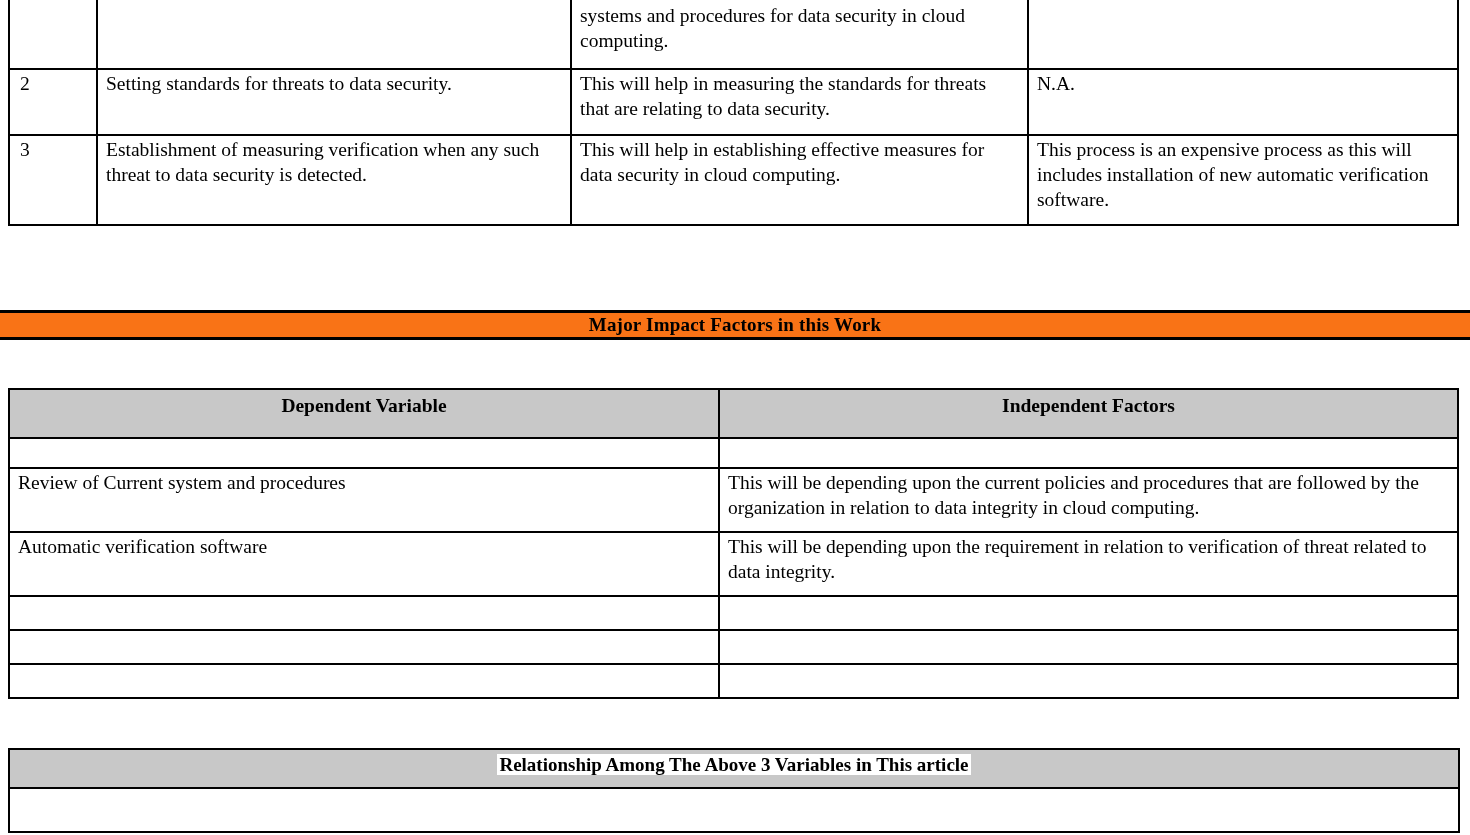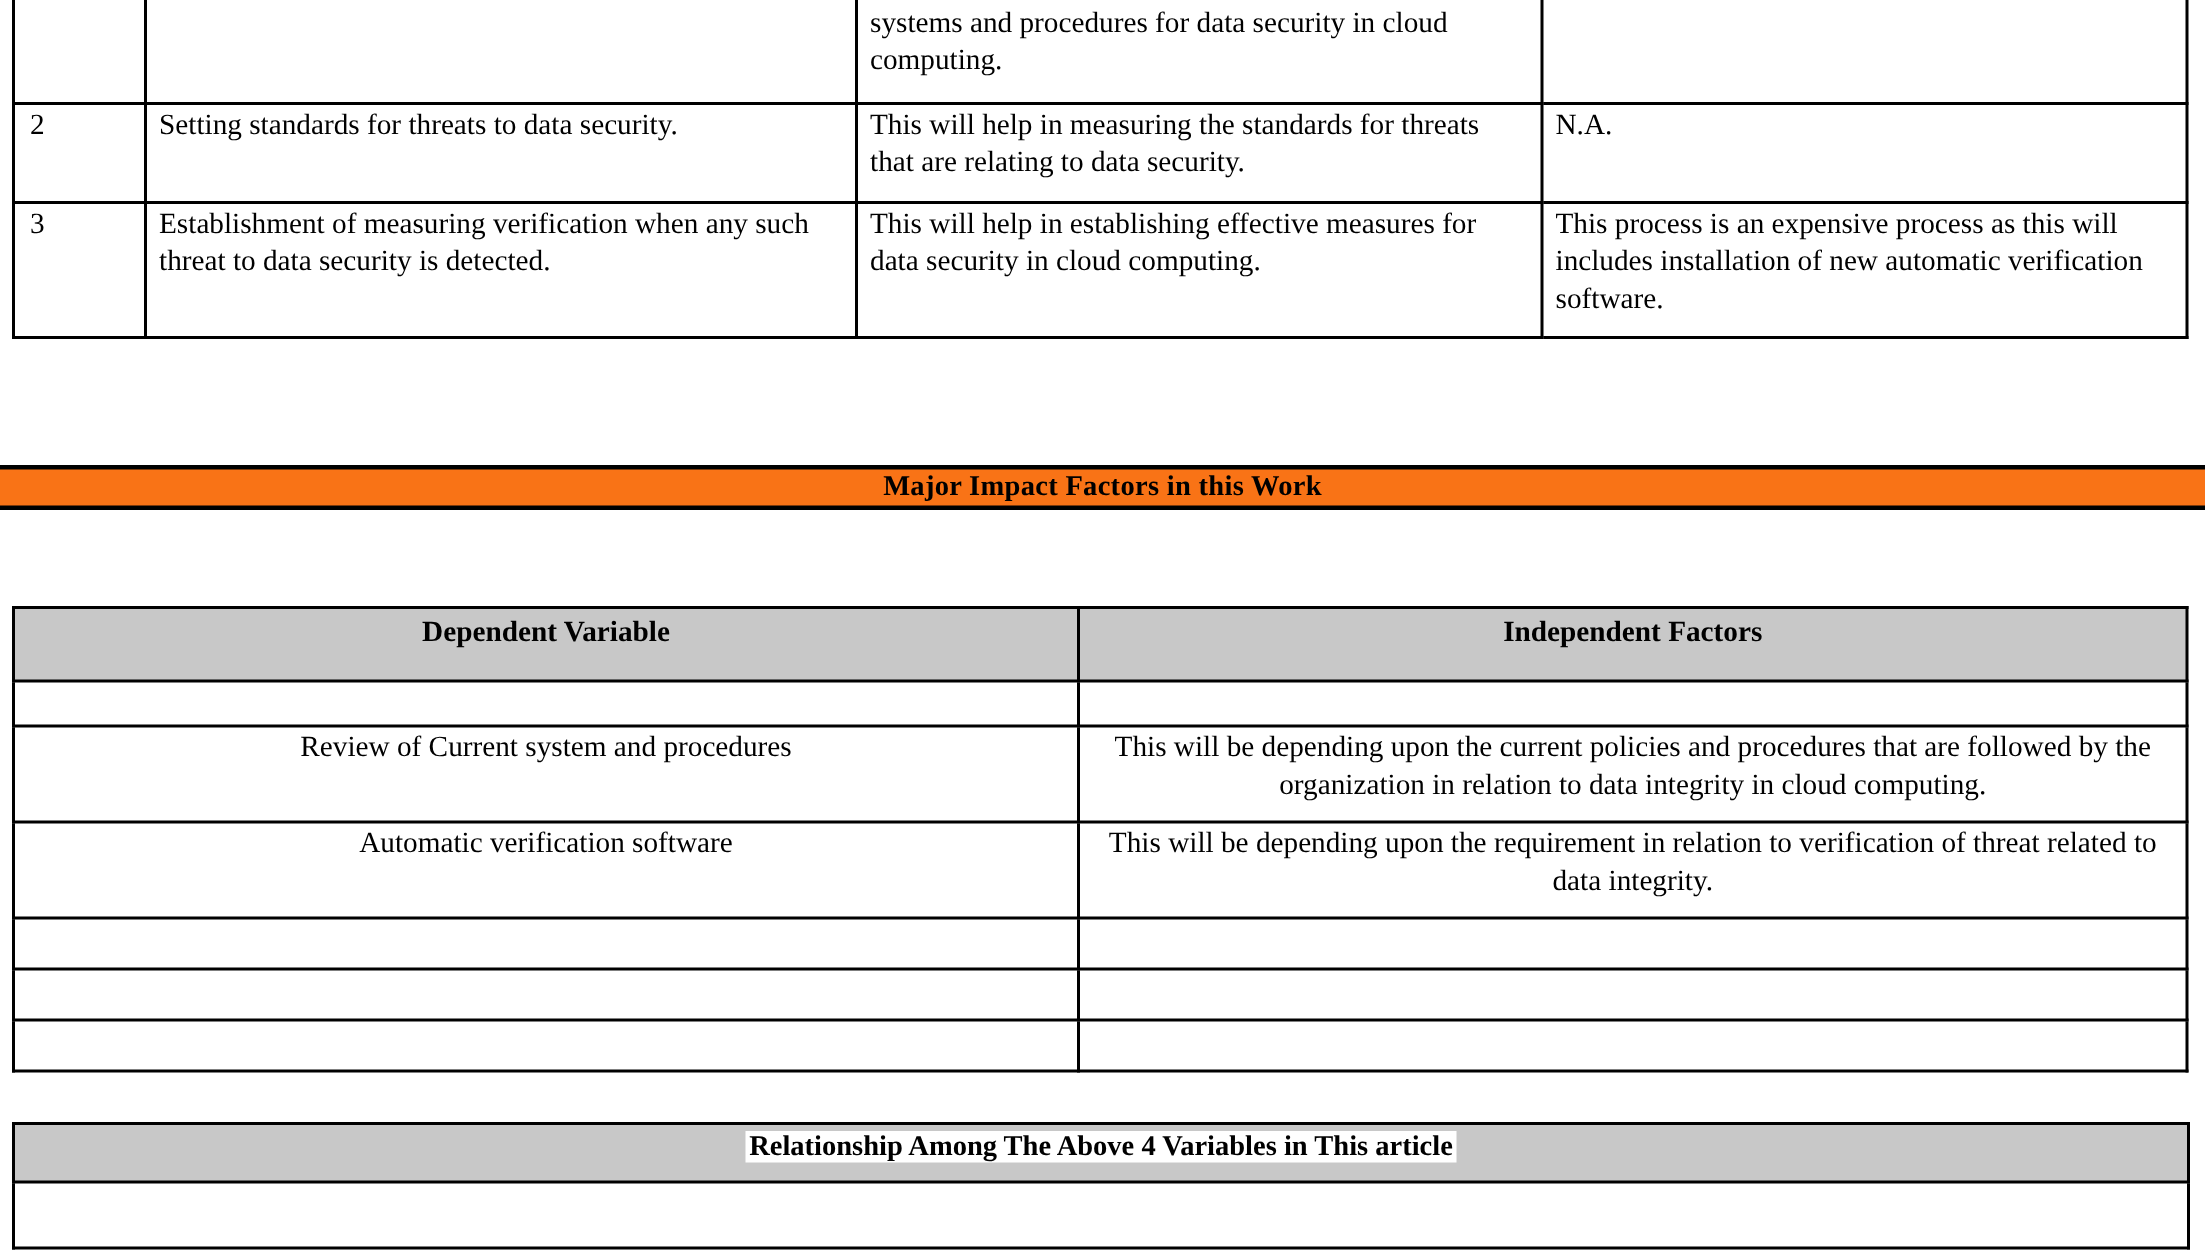--- a/index.html
+++ b/index.html
@@ -78,33 +78,33 @@
   #banner .banner-text {
     font-weight: bold;
     font-size: 19px;
     letter-spacing: 0.2px;
   }
 
   
   #table-2-wrap {
     position: absolute;
     left: 8px;
-    top: 404px;
+    top: 388px;
     width: 1449px;
   }
   #table-2 { width: 1449px; }
   #table-2 th {
     text-align: center;
     font-weight: bold;
     font-size: 19.5px;
     background: #c8c8c8;
     padding-top: 4px;
     padding-bottom: 18px;
   }
-  #table-2 td { height: 22px; text-align: center; }
+  #table-2 td { height: 22px; }
   #table-2 td.pad-row { height: 26px; }
 
   
   #table-3-wrap {
     position: absolute;
     left: 8px;
     top: 748px;
     width: 1452px;
   }
   #table-3 { width: 1452px; }
@@ -219,21 +219,21 @@
       </tr>
     </tbody>
   </table>
 </div>
 
 <div id="table-3-wrap">
   <table id="table-3" class="doc-table">
     <tbody>
       <tr>
         <td class="title-cell">
-          <span class="hl">Relationship Among The Above 4 Variables in This article</span>
+          <span class="hl">Relationship Among The Above 3 Variables in This article</span>
         </td>
       </tr>
       <tr>
         <td class="blank-cell"></td>
       </tr>
     </tbody>
   </table>
 </div>
 
 </body></html>

